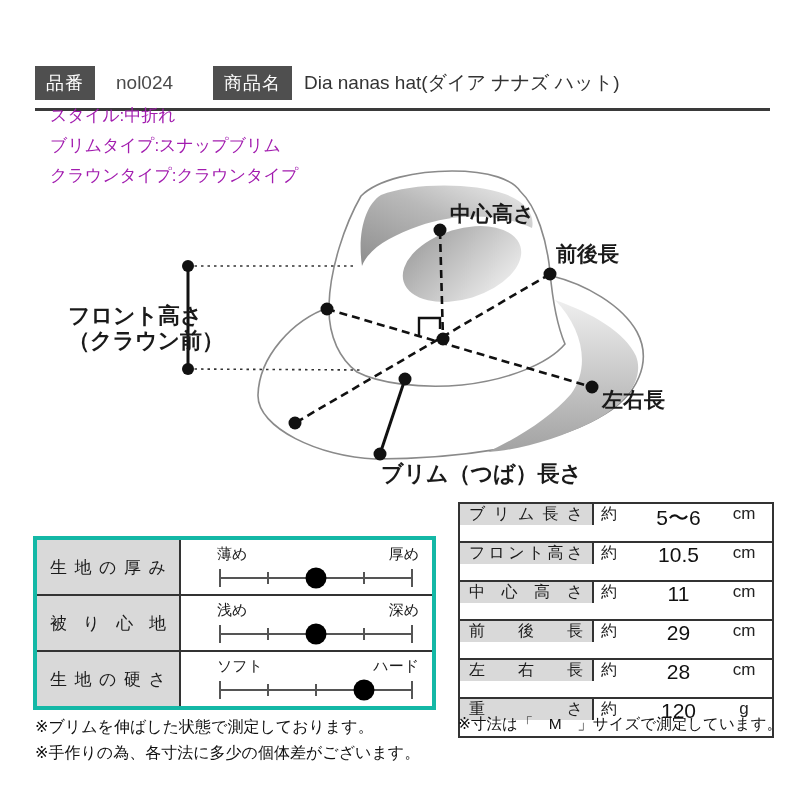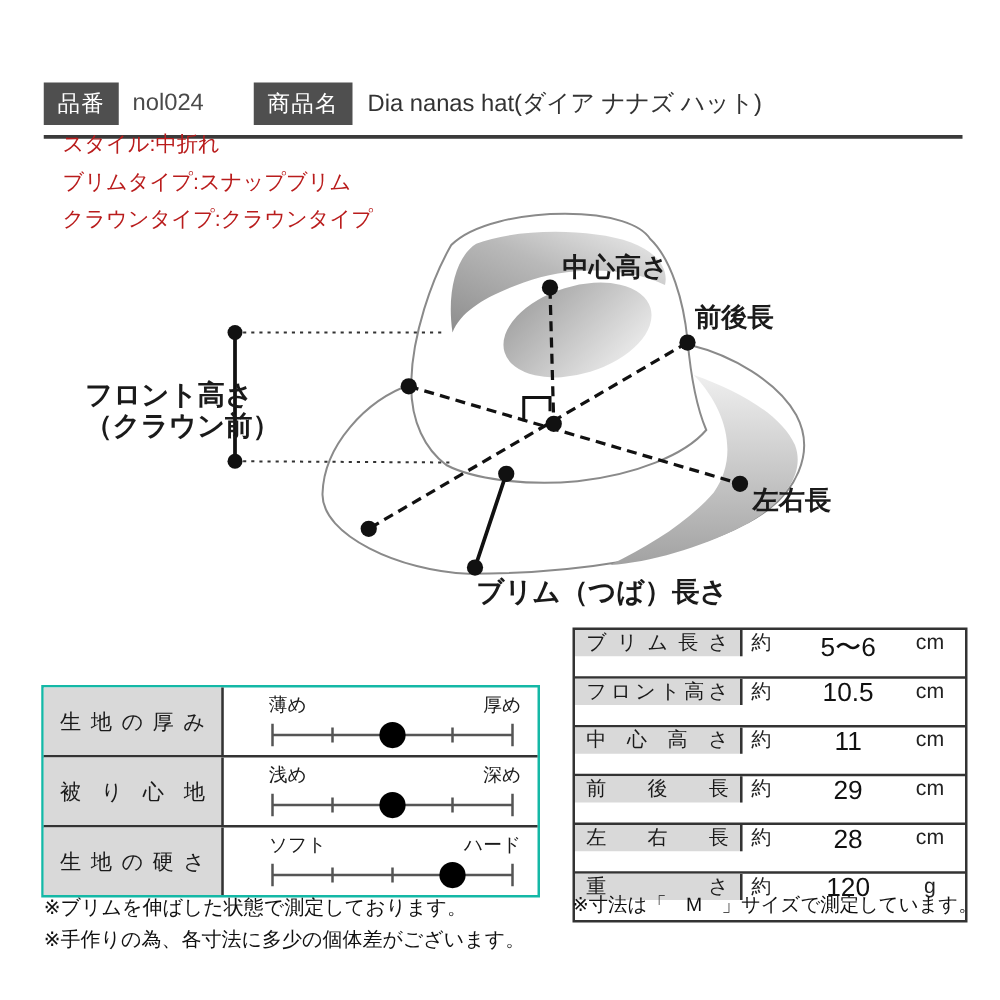--- a/index.html
+++ b/index.html
@@ -4,33 +4,33 @@
 <style>
   html,body{margin:0;padding:0;background:#fff;}
   #canvas{position:relative;width:800px;height:800px;background:#fff;overflow:hidden;
     font-family:"Liberation Sans","DejaVu Sans",sans-serif;color:#222;}
   .abs{position:absolute;}
 
   
   .header{left:35px;top:66px;width:735px;display:flex;align-items:center;
     border-bottom:3px solid #3a3a3a;padding-bottom:8px;}
   .hdr-badge{background:#4f4f4f;color:#fff;font-size:18px;padding:5px 11px;letter-spacing:1px;flex:0 0 auto;}
-  .hdr-itemno{font-size:19px;color:#4a4a4a;margin-left:11px;width:97px;flex:0 0 auto;}
+  .hdr-itemno{font-size:19px;color:#4a4a4a;margin-left:21px;width:97px;flex:0 0 auto;}
   .hdr-name{font-size:19px;color:#333;margin-left:12px;white-space:nowrap;}
 
   
-  .specs{left:50px;top:101px;font-size:17px;line-height:30px;color:#b91c1c;}
+  .specs{left:50px;top:101px;font-size:17px;line-height:30px;color:#a21caf;}
 
   
   .diagram{left:0;top:160px;pointer-events:none;}
   .dg-label{font-size:21px;font-weight:600;fill:#1a1a1a;}
   .dg-label-lg{font-size:22px;font-weight:600;fill:#1a1a1a;}
 
   
-  .ltable{left:33px;top:548px;width:395px;border:2px solid #14b8a6;background:#fff;}
+  .ltable{left:33px;top:536px;width:395px;border:4px solid #14b8a6;background:#fff;}
   .lt-row{display:flex;height:54px;}
   .lt-row + .lt-row{border-top:2px solid #333;}
   .lt-label{width:116px;flex:0 0 auto;background:#d9d9d9;border-right:2px solid #333;
     display:flex;align-items:center;padding:0 13px;}
   .lt-label span{flex:1;font-size:17px;color:#1a1a1a;text-align:justify;text-align-last:justify;}
   .lt-slider{flex:1;display:flex;align-items:center;justify-content:center;}
   .sl-txt{font-size:15px;fill:#1a1a1a;}
 
   
   .rtable{left:458px;top:502px;width:312px;border:2px solid #333;background:#fff;}

